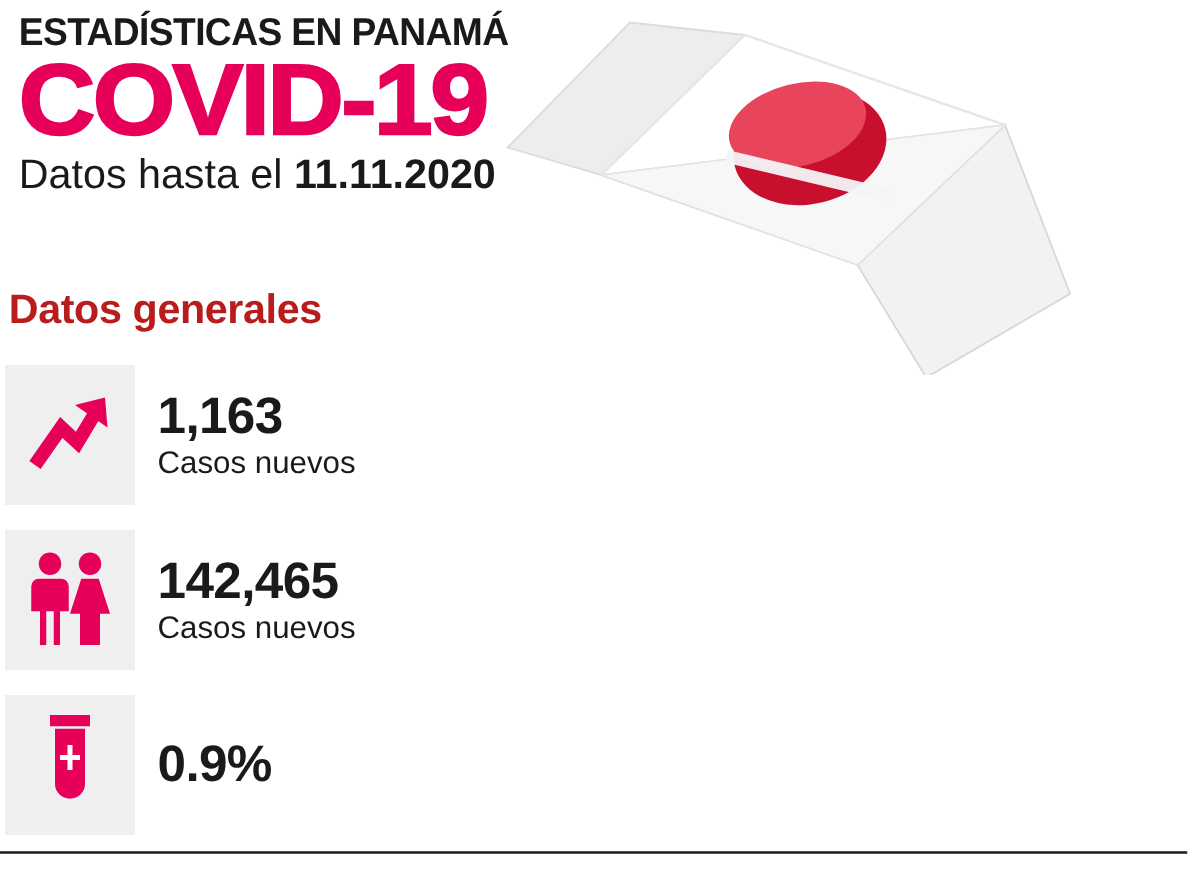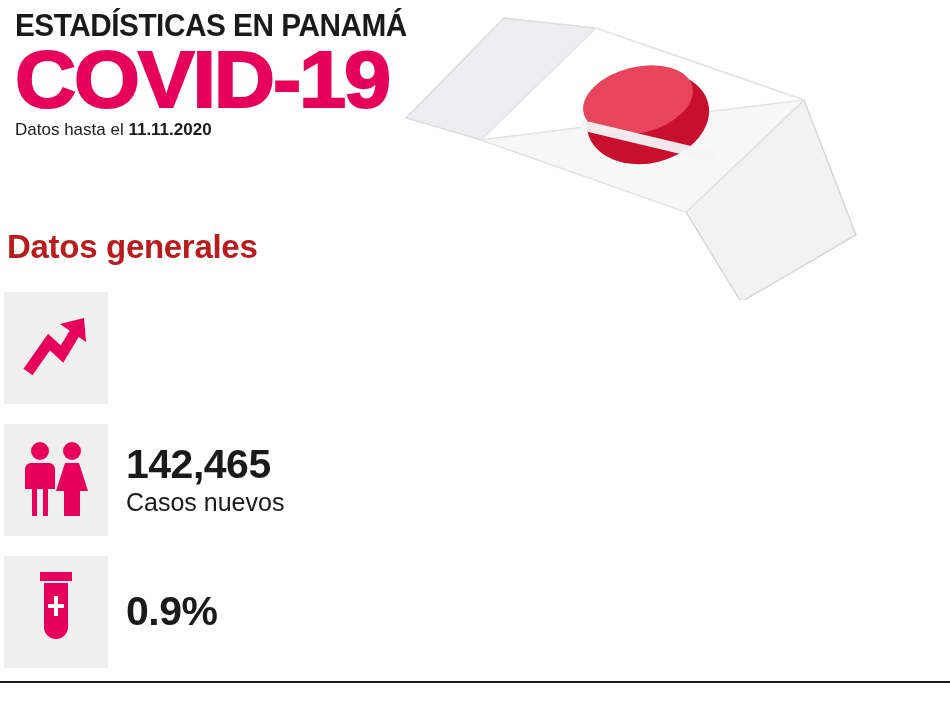--- a/index.html
+++ b/index.html
@@ -42,21 +42,21 @@
     line-height: 0.92;
     color: #e6005a;
     letter-spacing: -2px;
     margin: 2px 0 2px 0;
     transform: scaleX(1.06);
     transform-origin: left center;
     white-space: nowrap;
     -webkit-text-stroke: 2px #e6005a;
   }
   .subtitle {
-    font-size: 17px;
+    font-size: 33px;
     color: #1a1a1a;
     margin: 4px 0 0 0;
     line-height: 1.1;
     white-space: nowrap;
   }
   .subtitle .date {
     font-weight: 700;
   }
 
   
@@ -180,20 +180,24 @@
 <div class="stats">
 
   <div class="stat">
     <div class="icon-box">
       <span>
         <svg width="68" height="68" viewBox="0 0 68 68" xmlns="http://www.w3.org/2000/svg">
           <path d="M6 60 L27 30 L40 42 L58 12" stroke="#e6005a" stroke-width="11" fill="none" stroke-linecap="butt" stroke-linejoin="miter"></path>
           <polygon points="62,6 64,30 38,12" fill="#e6005a"></polygon>
         </svg>
       </span>
+    </div>
+    <div class="stat-text">
+      <div class="stat-value">1,163</div>
+      <div class="stat-label">Casos nuevos</div>
     </div>
   </div>
 
   <div class="stat stat-col-right">
     
     
   </div>
 
   <div class="stat">
     <div class="icon-box">

